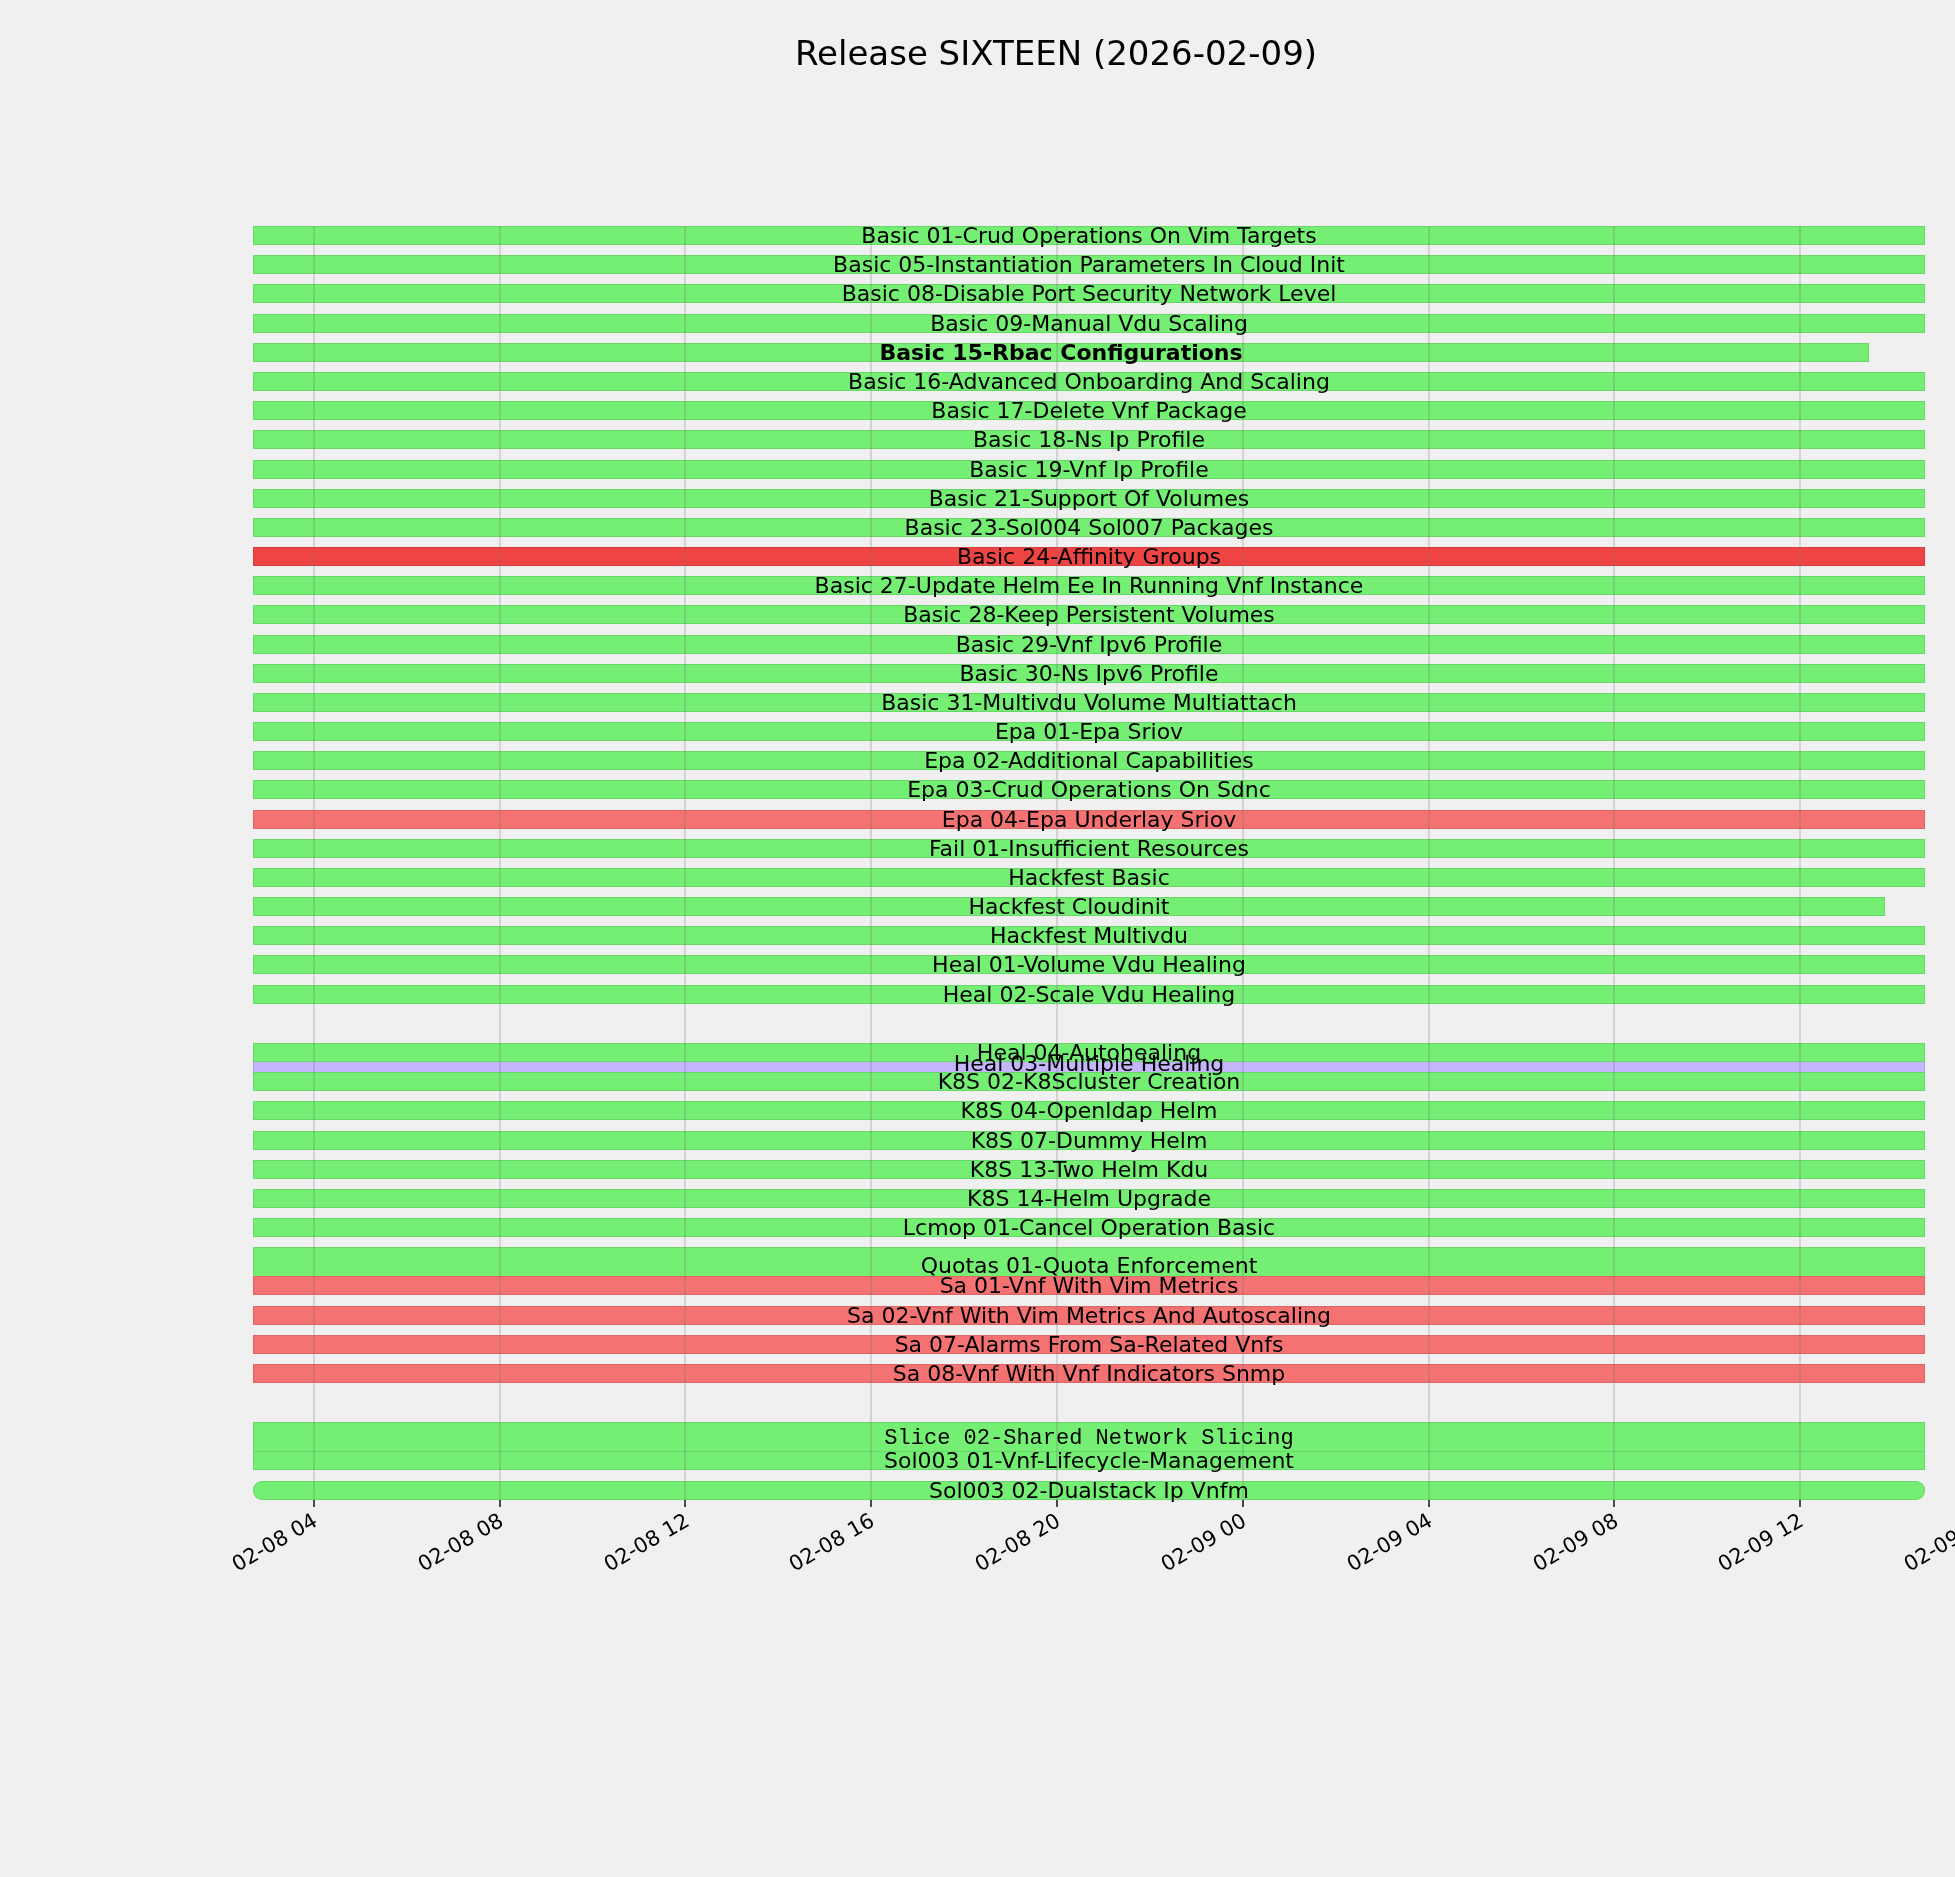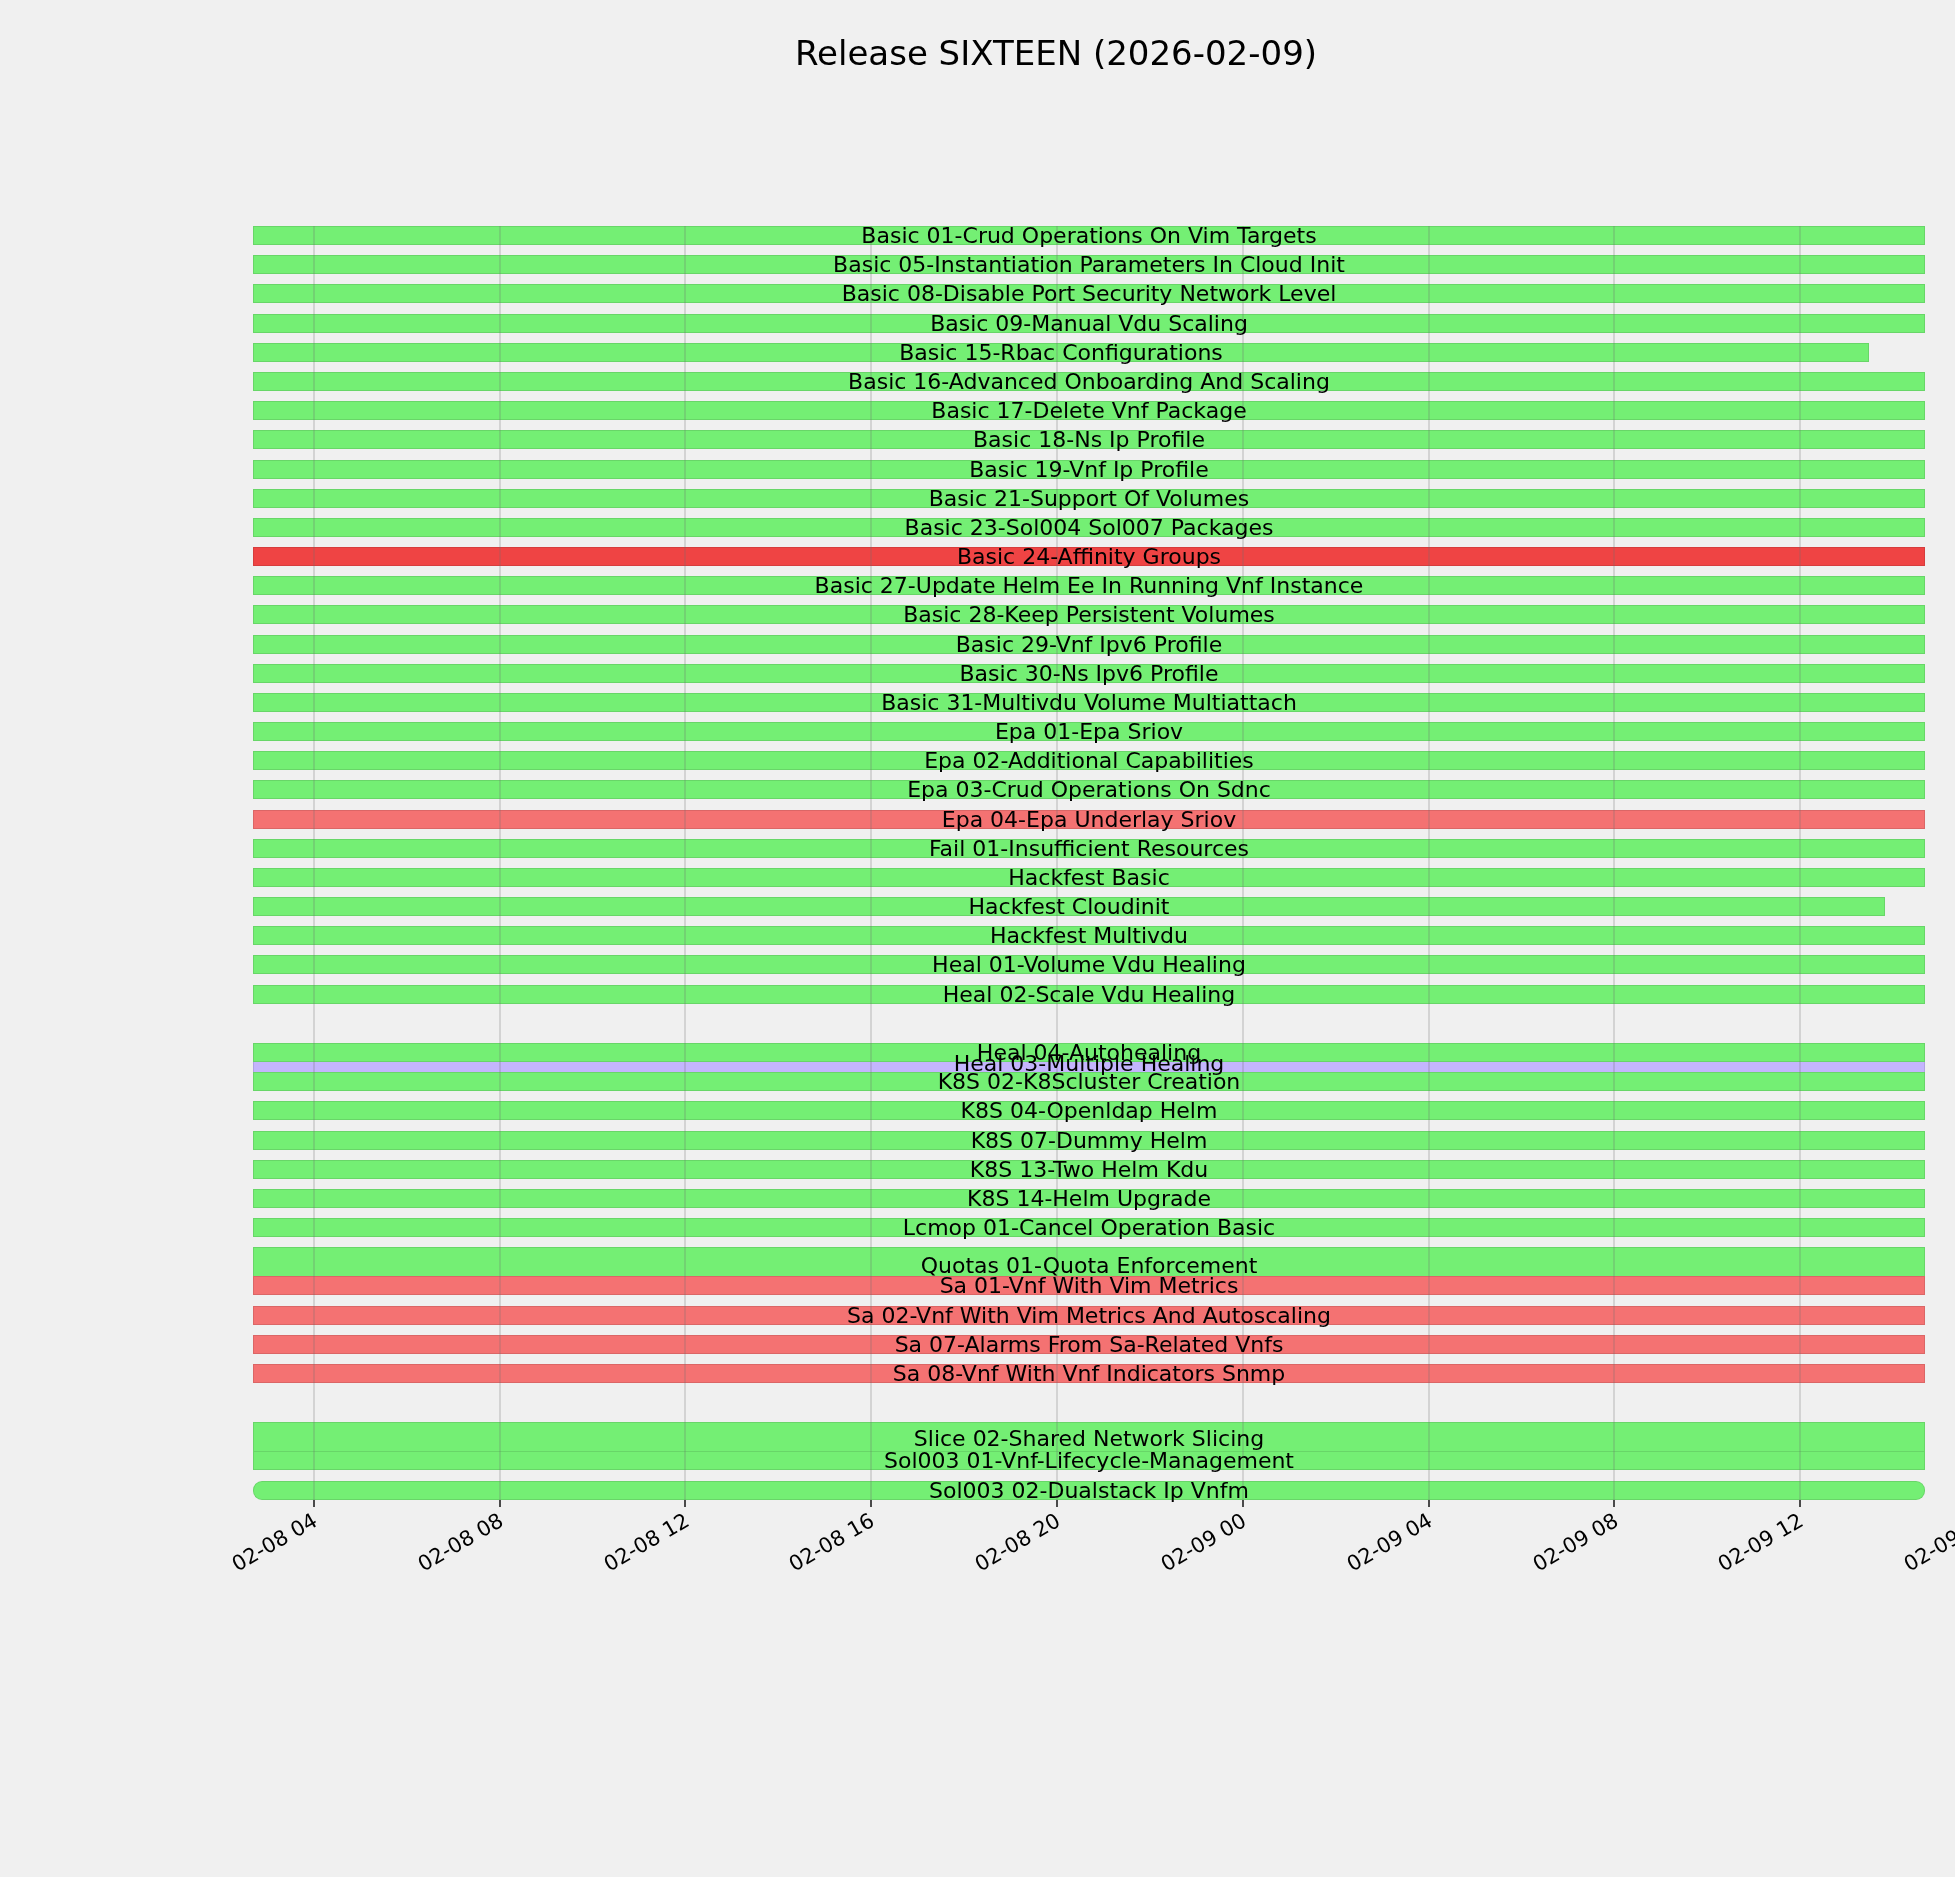--- a/index.html
+++ b/index.html
@@ -73,21 +73,21 @@
       </div>
       <div class="task-bar" style="left: 253px; width: 1672px; top: 255px; height: 19px; background: rgb(116, 239, 116);">
         <span class="task-label">Basic 05-Instantiation Parameters In Cloud Init</span>
       </div>
       <div class="task-bar" style="left: 253px; width: 1672px; top: 284px; height: 19px; background: rgb(116, 239, 116);">
         <span class="task-label">Basic 08-Disable Port Security Network Level</span>
       </div>
       <div class="task-bar" style="left: 253px; width: 1672px; top: 314px; height: 19px; background: rgb(116, 239, 116);">
         <span class="task-label">Basic 09-Manual Vdu Scaling</span>
       </div>
-      <div class="task-bar" style="left: 253px; width: 1616px; top: 343px; height: 19px; background: rgb(116, 239, 116);">
+      <div class="task-bar" style="left: 253px; width: 1616px; top: 343px; height: 19px; background: rgb(116, 239, 116); font-weight: bold;">
         <span class="task-label">Basic 15-Rbac Configurations</span>
       </div>
       <div class="task-bar" style="left: 253px; width: 1672px; top: 372px; height: 19px; background: rgb(116, 239, 116);">
         <span class="task-label">Basic 16-Advanced Onboarding And Scaling</span>
       </div>
       <div class="task-bar" style="left: 253px; width: 1672px; top: 401px; height: 19px; background: rgb(116, 239, 116);">
         <span class="task-label">Basic 17-Delete Vnf Package</span>
       </div>
       <div class="task-bar" style="left: 253px; width: 1672px; top: 430px; height: 19px; background: rgb(116, 239, 116);">
         <span class="task-label">Basic 18-Ns Ip Profile</span>
@@ -181,21 +181,21 @@
       </div>
       <div class="task-bar" style="left: 253px; width: 1672px; top: 1306px; height: 19px; background: rgb(244, 114, 114);">
         <span class="task-label">Sa 02-Vnf With Vim Metrics And Autoscaling</span>
       </div>
       <div class="task-bar" style="left: 253px; width: 1672px; top: 1335px; height: 19px; background: rgb(244, 114, 114);">
         <span class="task-label">Sa 07-Alarms From Sa-Related Vnfs</span>
       </div>
       <div class="task-bar" style="left: 253px; width: 1672px; top: 1364px; height: 19px; background: rgb(244, 114, 114);">
         <span class="task-label">Sa 08-Vnf With Vnf Indicators Snmp</span>
       </div>
-      <div class="task-bar" style="left: 253px; width: 1672px; top: 1422px; height: 34px; background: rgb(116, 239, 116);">
+      <div class="task-bar" style="left: 253px; width: 1672px; top: 1422px; height: 34px; background: rgb(116, 239, 116); font-family: Liberation Mono, monospace;">
         <span class="task-label">Slice 02-Shared Network Slicing</span>
       </div>
       <div class="task-bar" style="left: 253px; width: 1672px; top: 1451px; height: 19px; background: rgb(116, 239, 116);">
         <span class="task-label">Sol003 01-Vnf-Lifecycle-Management</span>
       </div>
       <div class="task-bar" style="left: 253px; width: 1672px; top: 1481px; height: 19px; background: rgb(116, 239, 116); border-radius: 9px;">
         <span class="task-label">Sol003 02-Dualstack Ip Vnfm</span>
       </div>
       <div class="gridline" style="left: 313px; top: 226px; height: 1274px;"></div>
       <div class="x-tick" style="left: 313px; top: 1500px;"></div>

